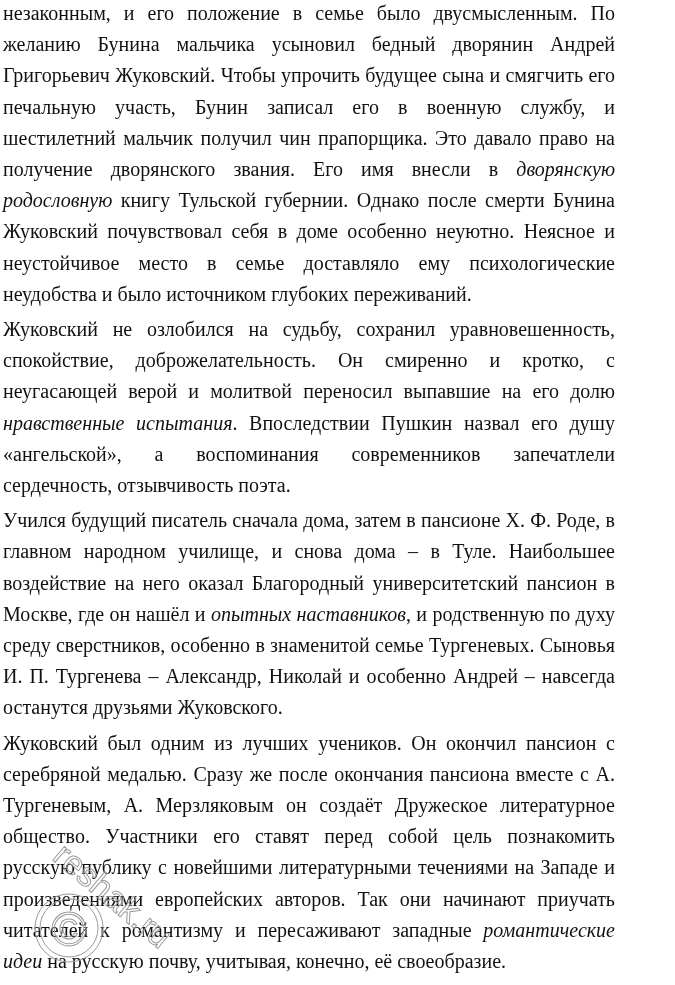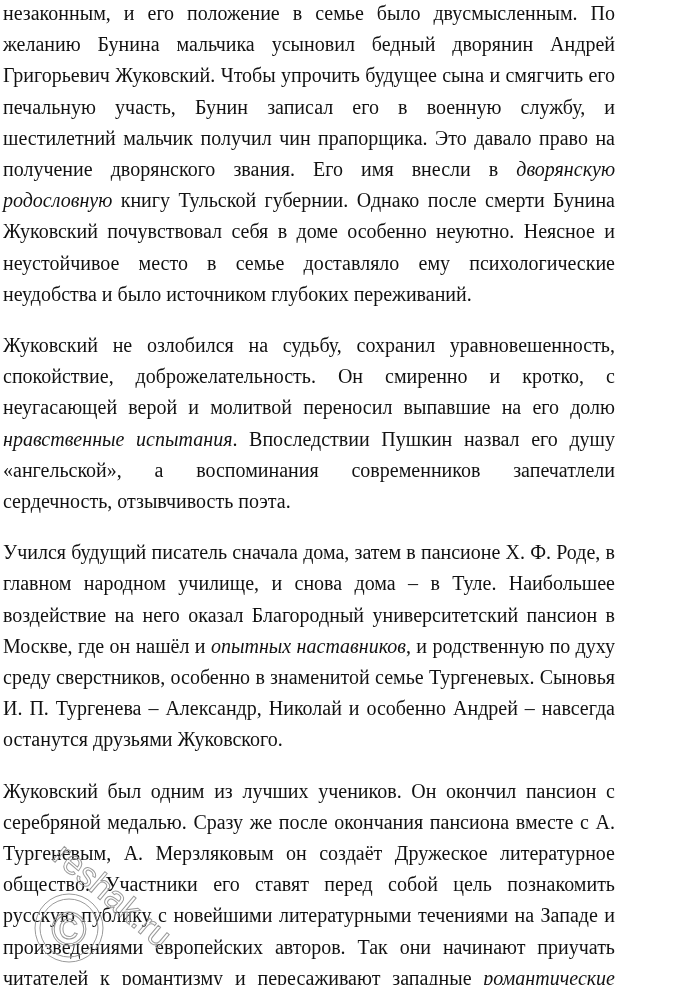--- a/index.html
+++ b/index.html
@@ -4,21 +4,21 @@
 <style>
   html, body { margin: 0; padding: 0; background: #ffffff; }
   body { width: 675px; height: 985px; overflow: hidden; position: relative; }
   .page {
     position: absolute; left: 0; top: 0; width: 618px;
     font-family: "Liberation Serif", "DejaVu Serif", serif;
     font-size: 20px; line-height: 31.2px; color: #111111;
     text-align: justify; text-align-last: left;
   }
   .para { margin: 0; padding: 0 3px 0 3px; }
-  .para + .para { margin-top: 20px; }
+  .para + .para { margin-top: 4px; }
   .para.first { margin-top: -2px; }
   em { font-style: italic; }
   .watermark {
     position: absolute; left: 14px; top: 818px; width: 170px; height: 170px;
     pointer-events: none;
   }
 </style>
 </head>
 <body>
 

